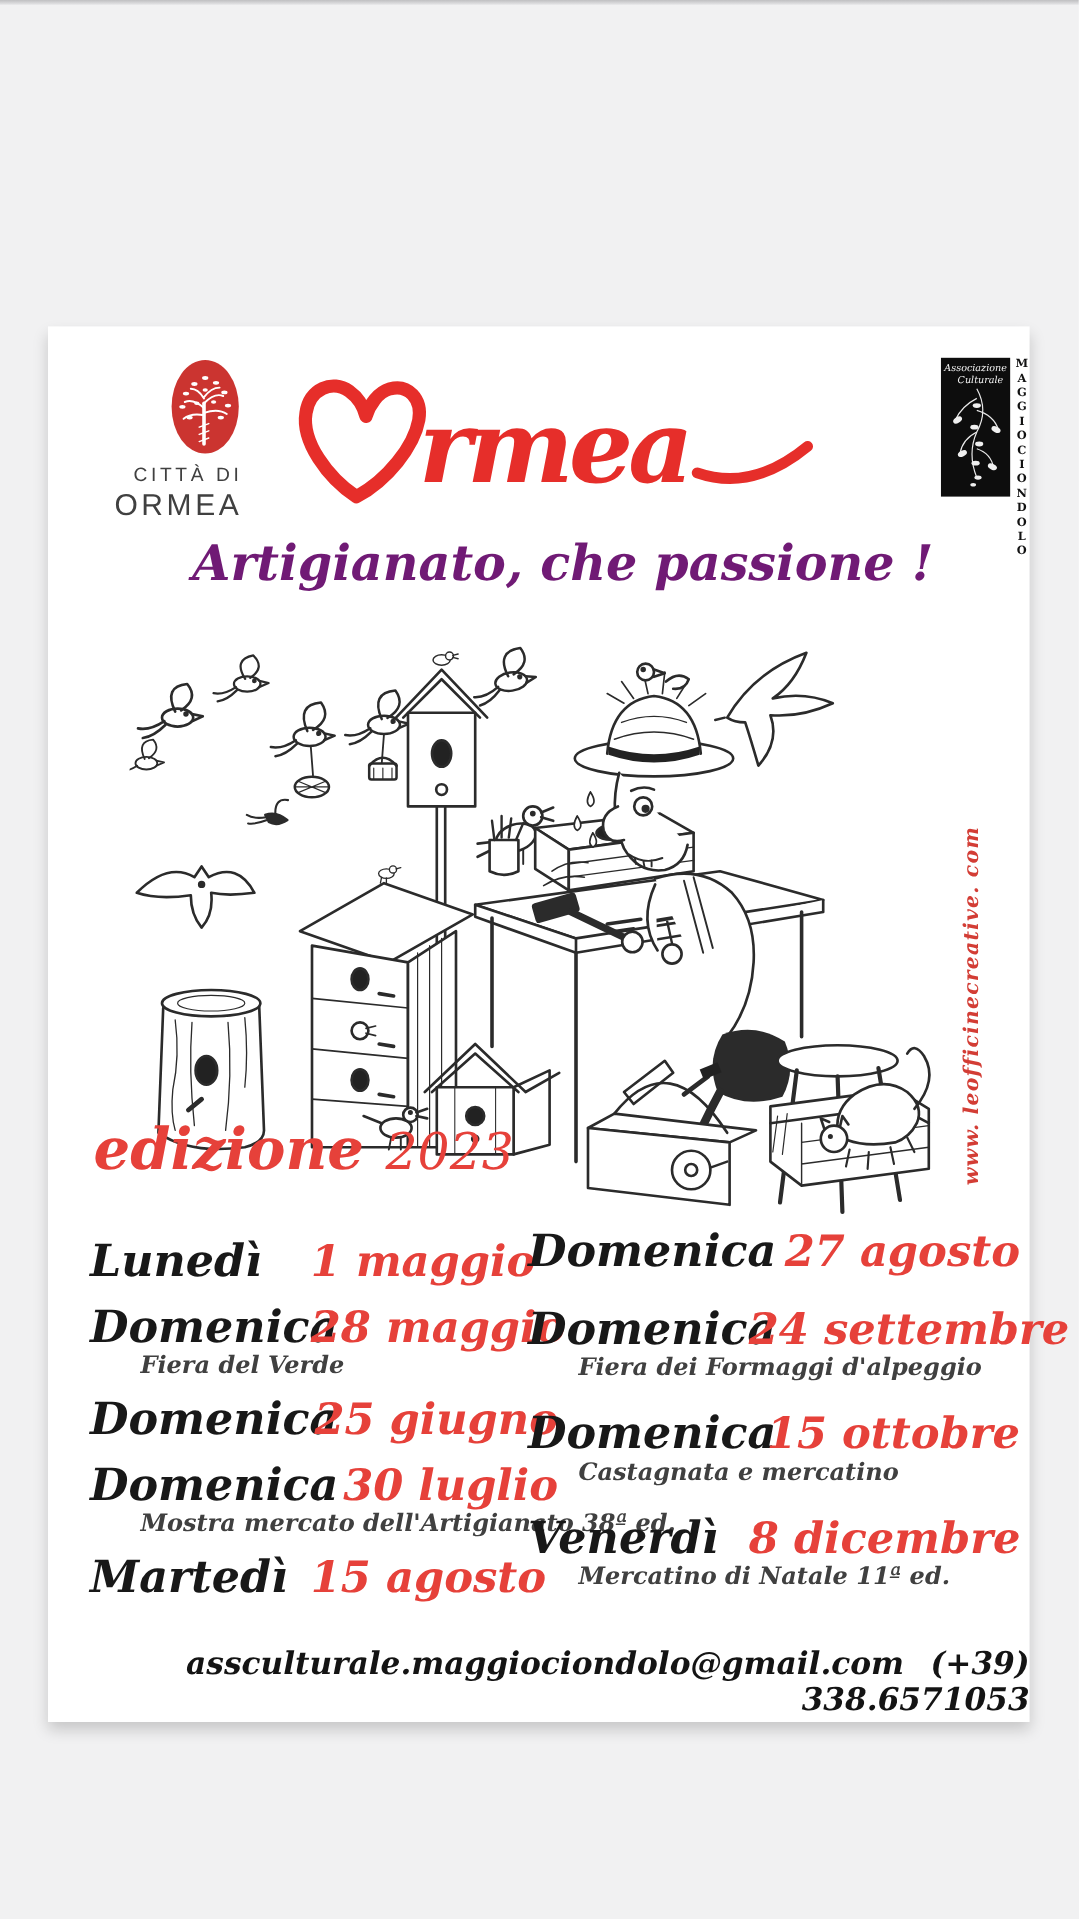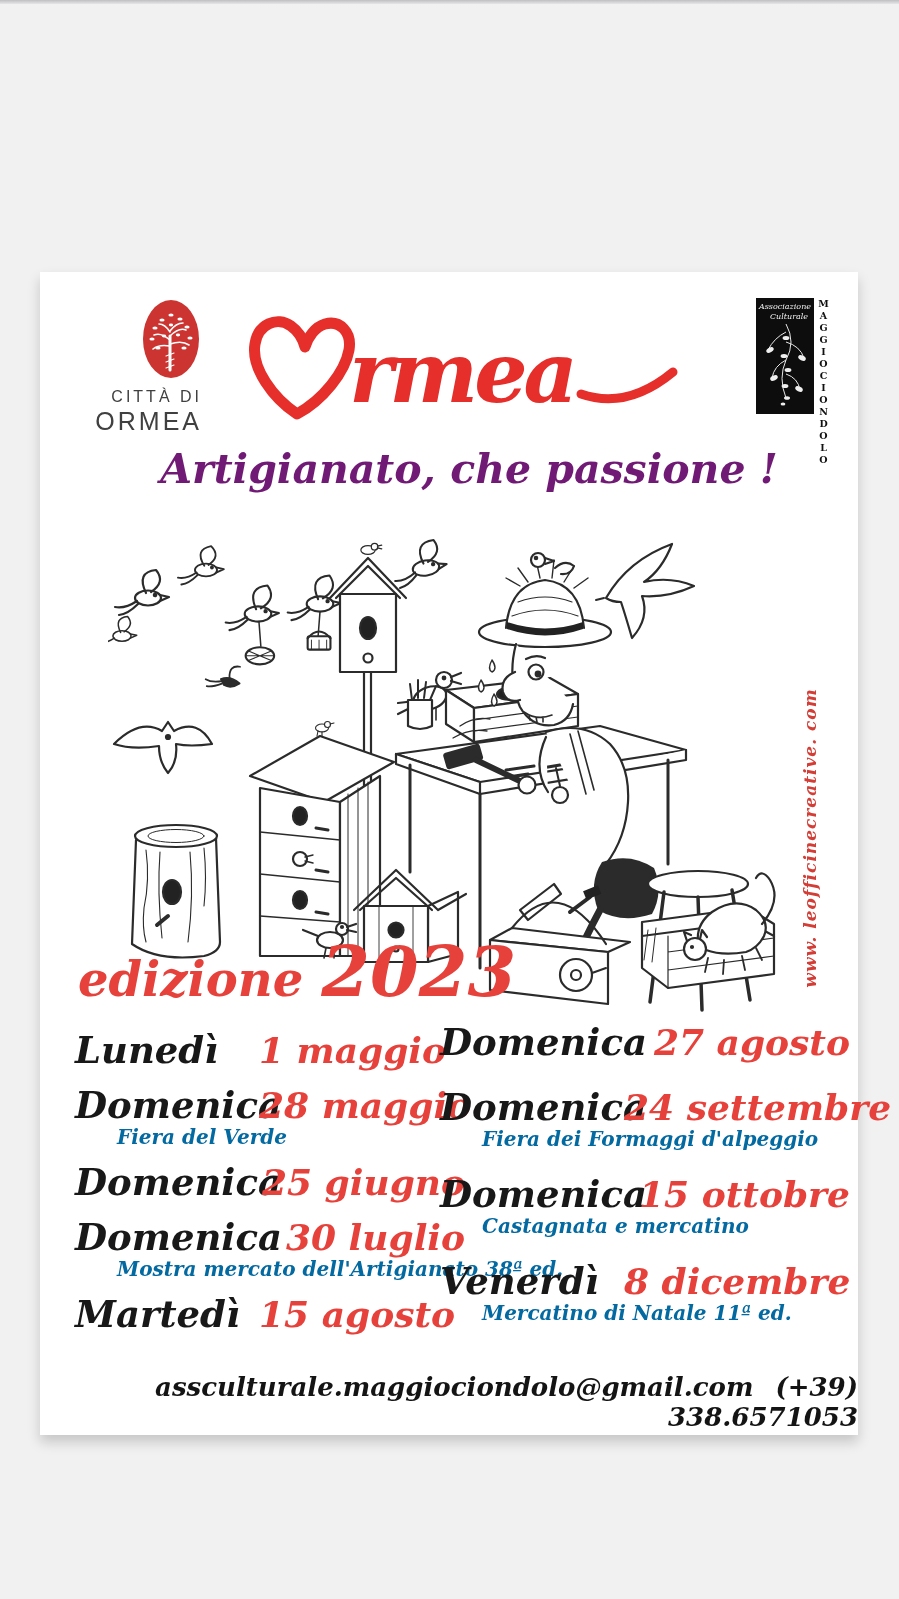--- a/index.html
+++ b/index.html
@@ -10,47 +10,47 @@
   
   .poster{position:absolute;left:40px;top:272px;width:818px;height:1163px;background:#ffffff;
           box-shadow:0 7px 12px rgba(0,0,0,.18);}
   
   .city-logo{position:absolute;left:38px;top:26px;width:124px;text-align:right;color:#404040;}
   .city-logo .l1{font-family:"Liberation Sans",sans-serif;font-size:16px;letter-spacing:3px;margin-top:4px;}
   .city-logo .l2{font-family:"Liberation Sans",sans-serif;font-size:25px;letter-spacing:3px;margin-top:1px;}
   
   .brand{position:absolute;left:205px;top:34px;width:440px;height:122px;}
   
-  .assoc{position:absolute;left:716px;top:26px;display:flex;gap:4px;}
+  .assoc{position:absolute;left:744px;top:26px;display:flex;gap:4px;}
   .assoc .vname{font-size:9.5px;font-weight:bold;color:#111;writing-mode:vertical-rl;
                 text-orientation:upright;letter-spacing:1px;height:128px;}
   
   .headline{position:absolute;left:0;top:176px;width:100%;text-align:center;color:#701a75;
             font-size:41px;font-style:italic;font-weight:bold;line-height:1.05;margin-left:20px;}
   
   .illu{position:absolute;left:68px;top:260px;width:692px;height:502px;}
   
   .website{position:absolute;left:760px;top:722px;width:312px;transform:rotate(-90deg);
            transform-origin:0 0;color:#d33d35;font-style:italic;font-weight:bold;font-size:17px;
            text-align:center;letter-spacing:1px;}
   
   .edizione{position:absolute;left:38px;top:658px;display:flex;align-items:baseline;gap:18px;
             color:#e6413a;z-index:3;}
   .edizione .lab{font-size:48px;font-style:italic;font-weight:bold;}
-  .edizione .yr{font-size:70px;font-style:italic;font-weight:bold;}
+  .edizione .yr{font-size:42px;font-style:italic;font-weight:normal;}
   
   .col{position:absolute;display:flex;flex-direction:column;}
   .col-left{left:35px;top:756px;width:390px;}
   .col-right{left:400px;top:748px;width:410px;}
   .event{margin-bottom:11px;}
   .col-right .event{margin-bottom:21px;}
   .ev-line{display:flex;align-items:baseline;gap:12px;}
   .day{font-size:37px;font-style:italic;font-weight:bold;color:#181818;min-width:172px;white-space:nowrap;}
   .date{font-size:36px;font-style:italic;font-weight:bold;color:#e6413a;white-space:nowrap;}
-  .note{font-size:20px;font-style:italic;font-weight:bold;color:#0369a1;margin:-2px 0 0 42px;white-space:nowrap;}
+  .note{font-size:20px;font-style:italic;font-weight:bold;color:#404040;margin:-2px 0 0 42px;white-space:nowrap;}
   .note:empty{display:none;}
   
   .contact{position:absolute;left:0;top:1100px;width:100%;text-align:right;color:#141414;
            font-size:26px;font-style:italic;font-weight:bold;}
   .contact .sep{display:inline-block;width:22px;}
 </style>
 </head>
 <body>
 
 <div class="screen">

